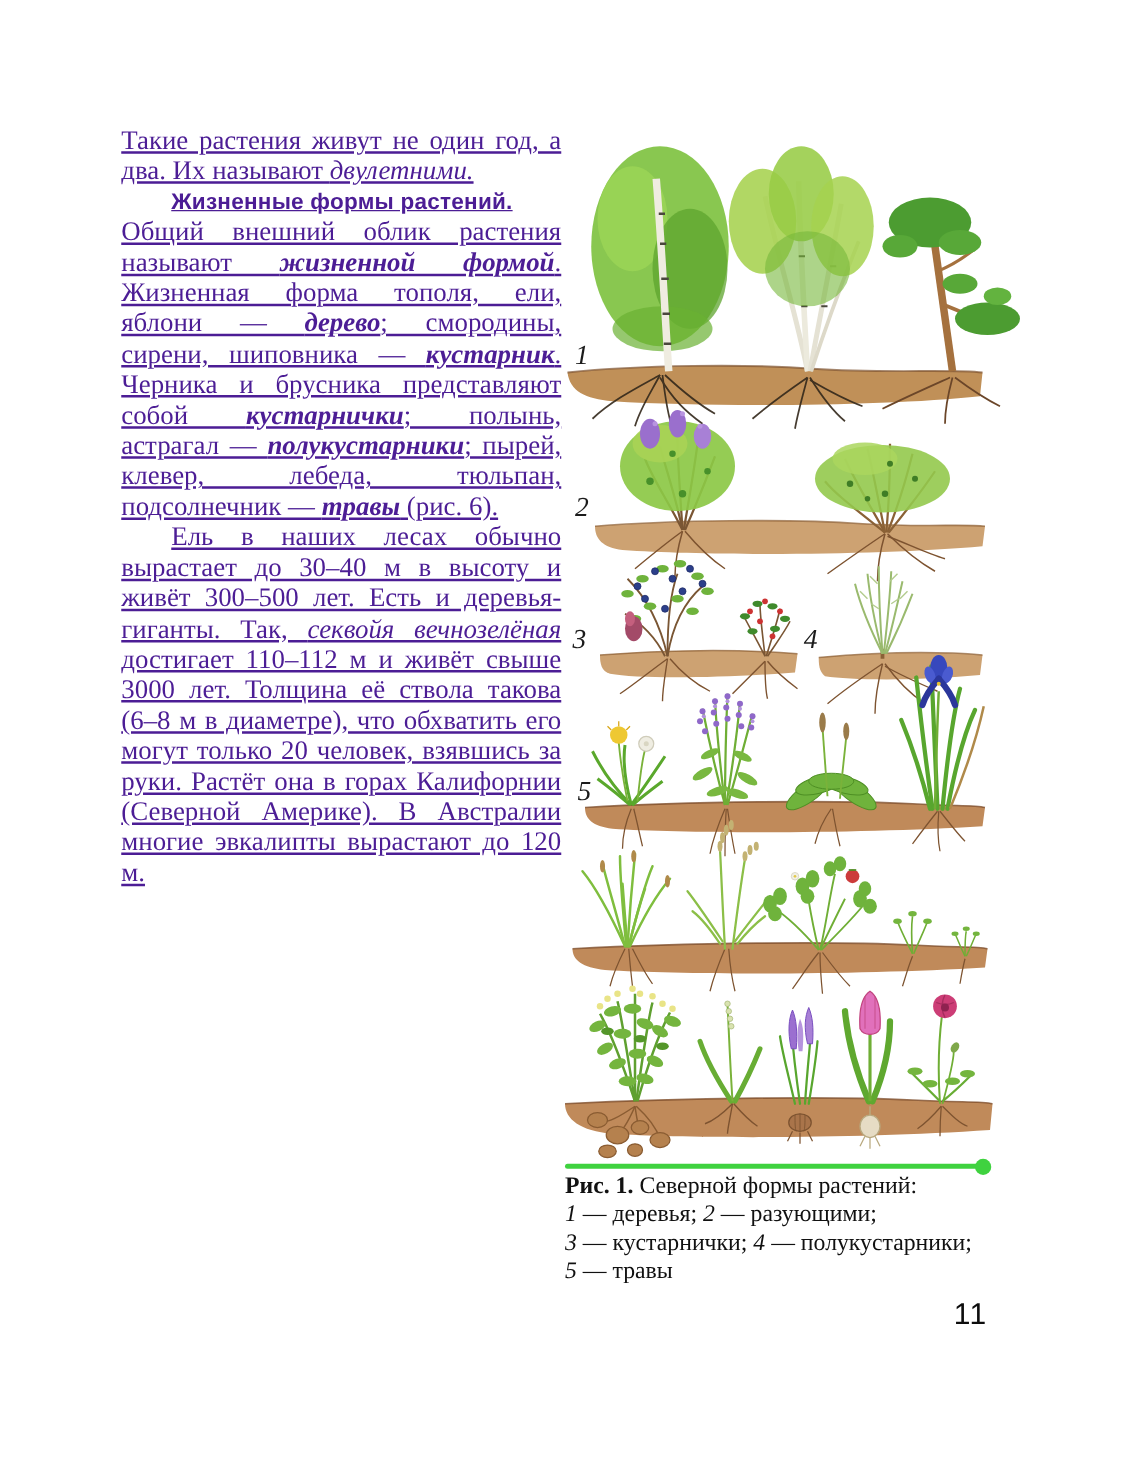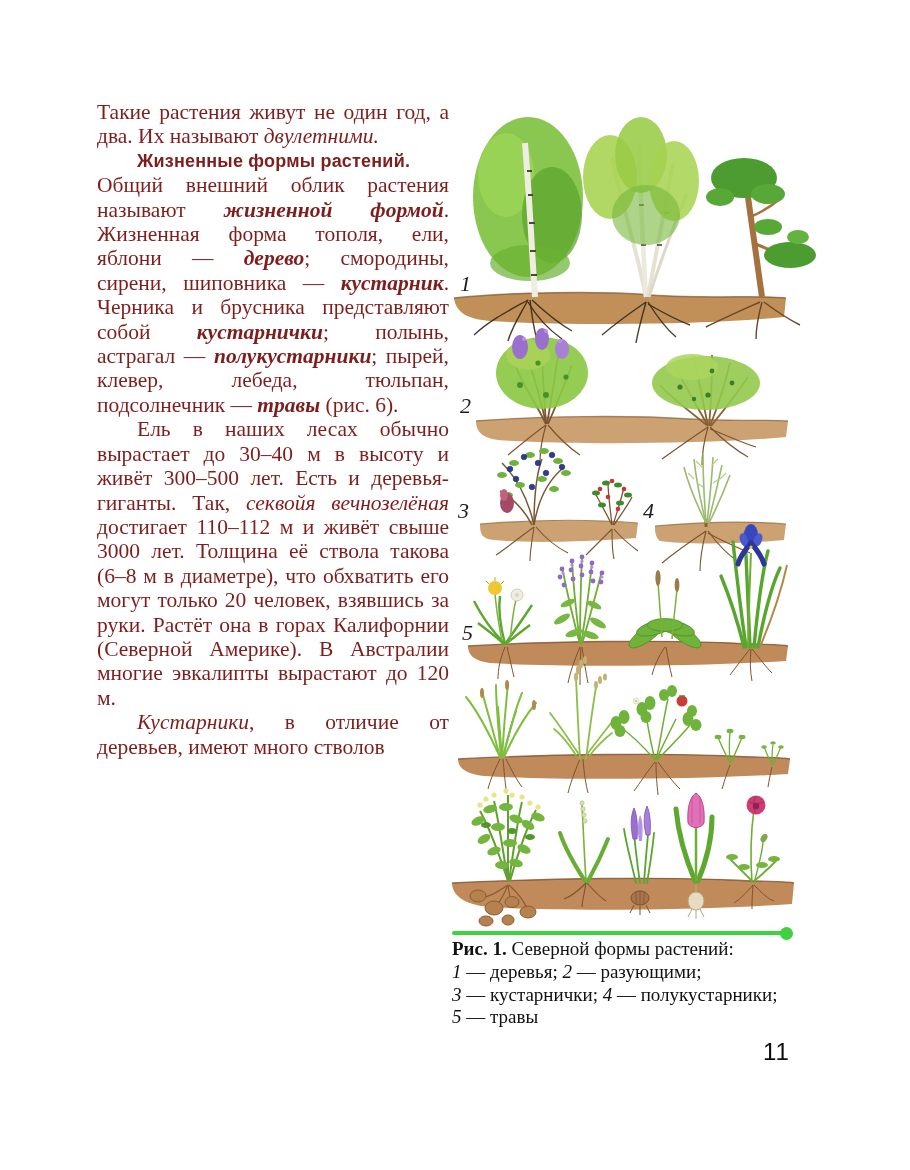--- a/index.html
+++ b/index.html
@@ -3,22 +3,23 @@
 <meta charset="utf-8">
 <style>
   html,body{margin:0;padding:0;}
   body{background:#ffffff;font-family:"Liberation Serif",serif;}
   .page{position:relative;width:910px;height:1170px;background:#ffffff;overflow:hidden;}
 
   
   .text-col{
     position:absolute;left:97px;top:100px;width:352px;
     font-family:"Liberation Serif",serif;
-    font-size:21.5px;line-height:24.4px;color:#7f1d1d;
+    font-size:21.5px;line-height:24.4px;color:#4c1d95;
     text-align:justify;
+    text-decoration:underline;
   }
   .blk{margin:0;}
   .blk.ind{text-indent:40px;}
   .blk-h{
     font-family:"Liberation Sans",sans-serif;
     font-weight:bold;font-size:18px;letter-spacing:0.2px;
   }
   .s-i{font-style:italic;}
   .s-bi{font-style:italic;font-weight:bold;}
   .s-b{font-weight:bold;}
@@ -52,21 +53,20 @@
 </head>
 <body>
 
 <div class="page">
 
   <div class="text-col" id="text-col">
       <div class="blk blk-p"><span>Такие растения живут не один год, а два. Их называют </span><span class="s-i">двулет­ними.</span></div>
       <div class="blk blk-h ind"><span>Жизненные формы растений.</span></div>
       <div class="blk blk-p"><span>Общий внешний облик растения называют </span><span class="s-bi">жизненной формой</span><span>. Жизненная форма тополя, ели, яблони — </span><span class="s-bi">дерево</span><span>; смородины, сирени, шиповника — </span><span class="s-bi">кустар­ник</span><span>. Черника и брусника пред­ставляют собой </span><span class="s-bi">кустарнички</span><span>; полынь, астрагал — </span><span class="s-bi">полуку­старники</span><span>; пырей, клевер, лебе­да, тюльпан, подсолнечник — </span><span class="s-bi">травы</span><span> (рис. 6).</span></div>
       <div class="blk blk-p ind"><span>Ель в наших лесах обычно вырастает до 30–40 м в высоту и живёт 300–500 лет. Есть и де­ревья-гиганты. Так, </span><span class="s-i">секвойя веч­нозелёная</span><span> достигает 110–112 м и живёт свыше 3000 лет. Толщи­на её ствола такова (6–8 м в диа­метре), что обхватить его могут только 20 человек, взявшись за руки. Растёт она в горах Кали­форнии (Северной Америке). В Австралии многие эвкалипты вырастают до 120 м.</span></div>
-      <div class="blk blk-p ind"><span class="s-i">Кустарники</span><span>, в отличие от деревьев, имеют много стволов</span></div>
     </div>
 
   <div class="figure">
     <svg viewBox="0 0 385 845" width="385" height="845">
 
       <g>
         <path d="M4,203 C60,197 150,196 200,200 C260,204 310,200 336,203 L334,222 C260,230 120,231 40,226 C18,224 6,218 4,203 Z" fill="#c09058"></path>
         <path d="M4,203 C60,197 150,196 200,200 C260,204 310,200 336,203" fill="none" stroke="#7d5330" stroke-width="1.5" opacity="0.7"></path>
         <g stroke="#33281b" stroke-width="1.4" fill="none" opacity="0.9">
           <path d="M78,205 C60,215 40,225 24,240"></path>

